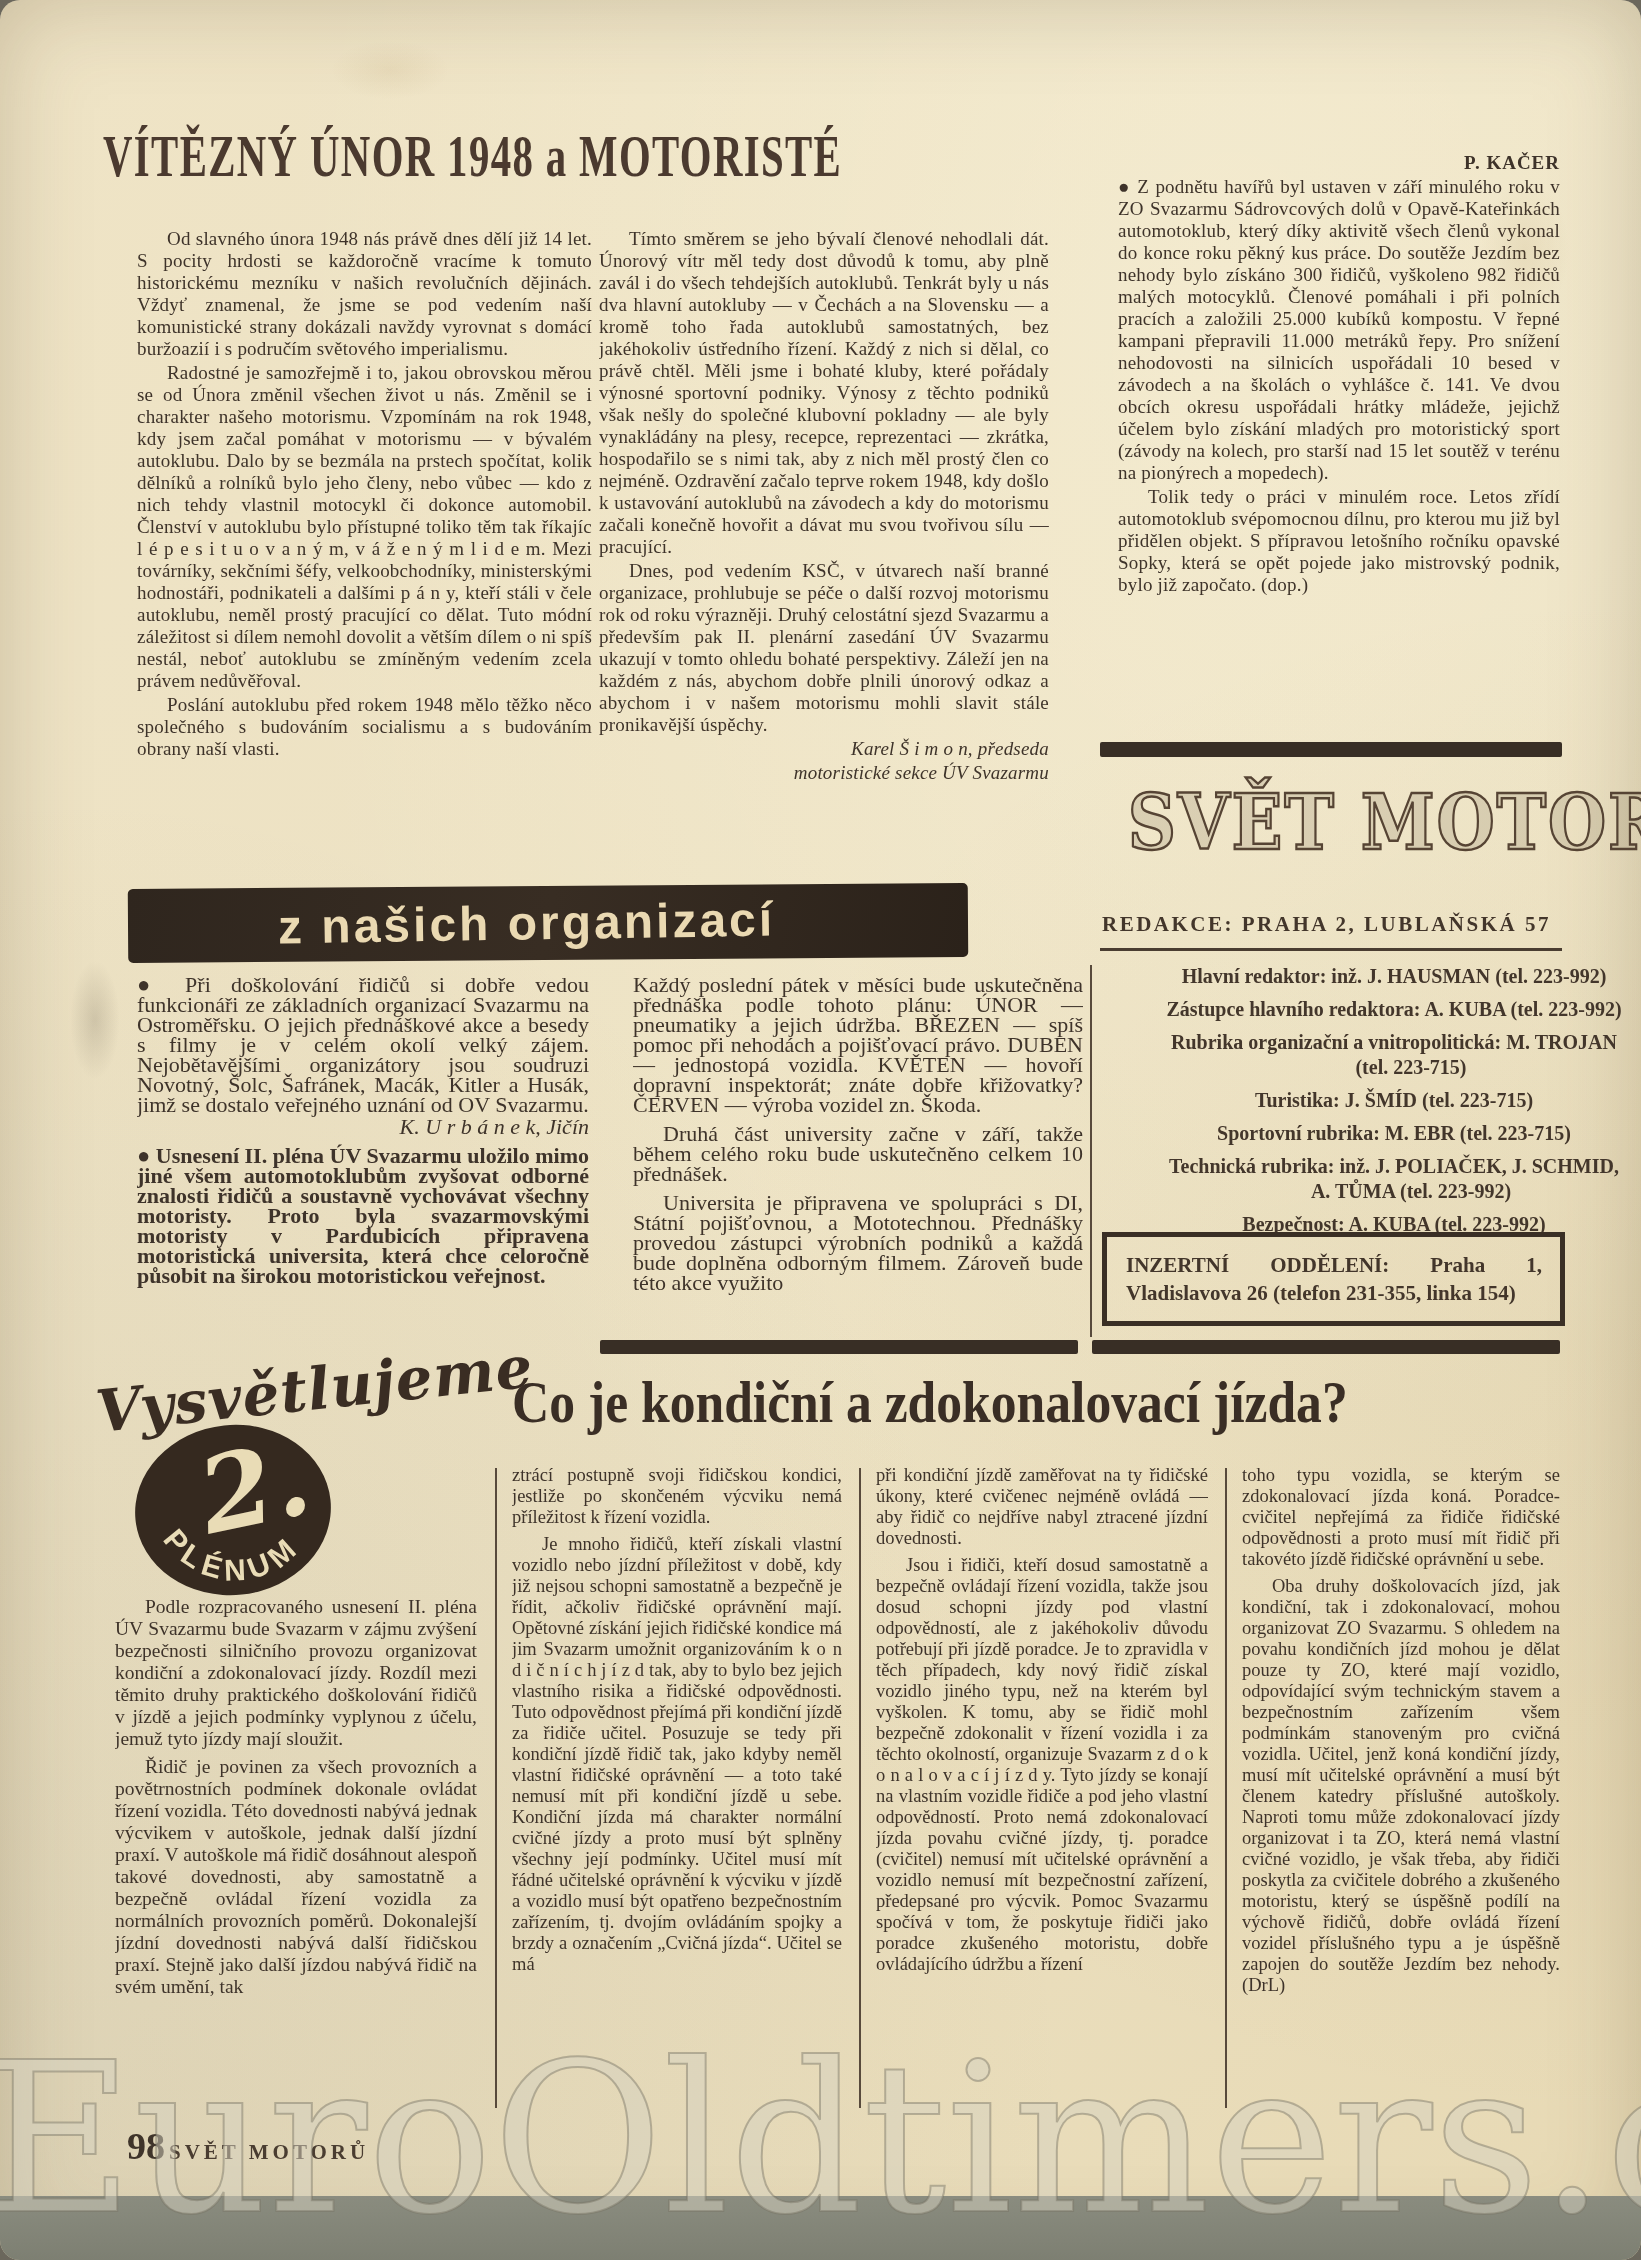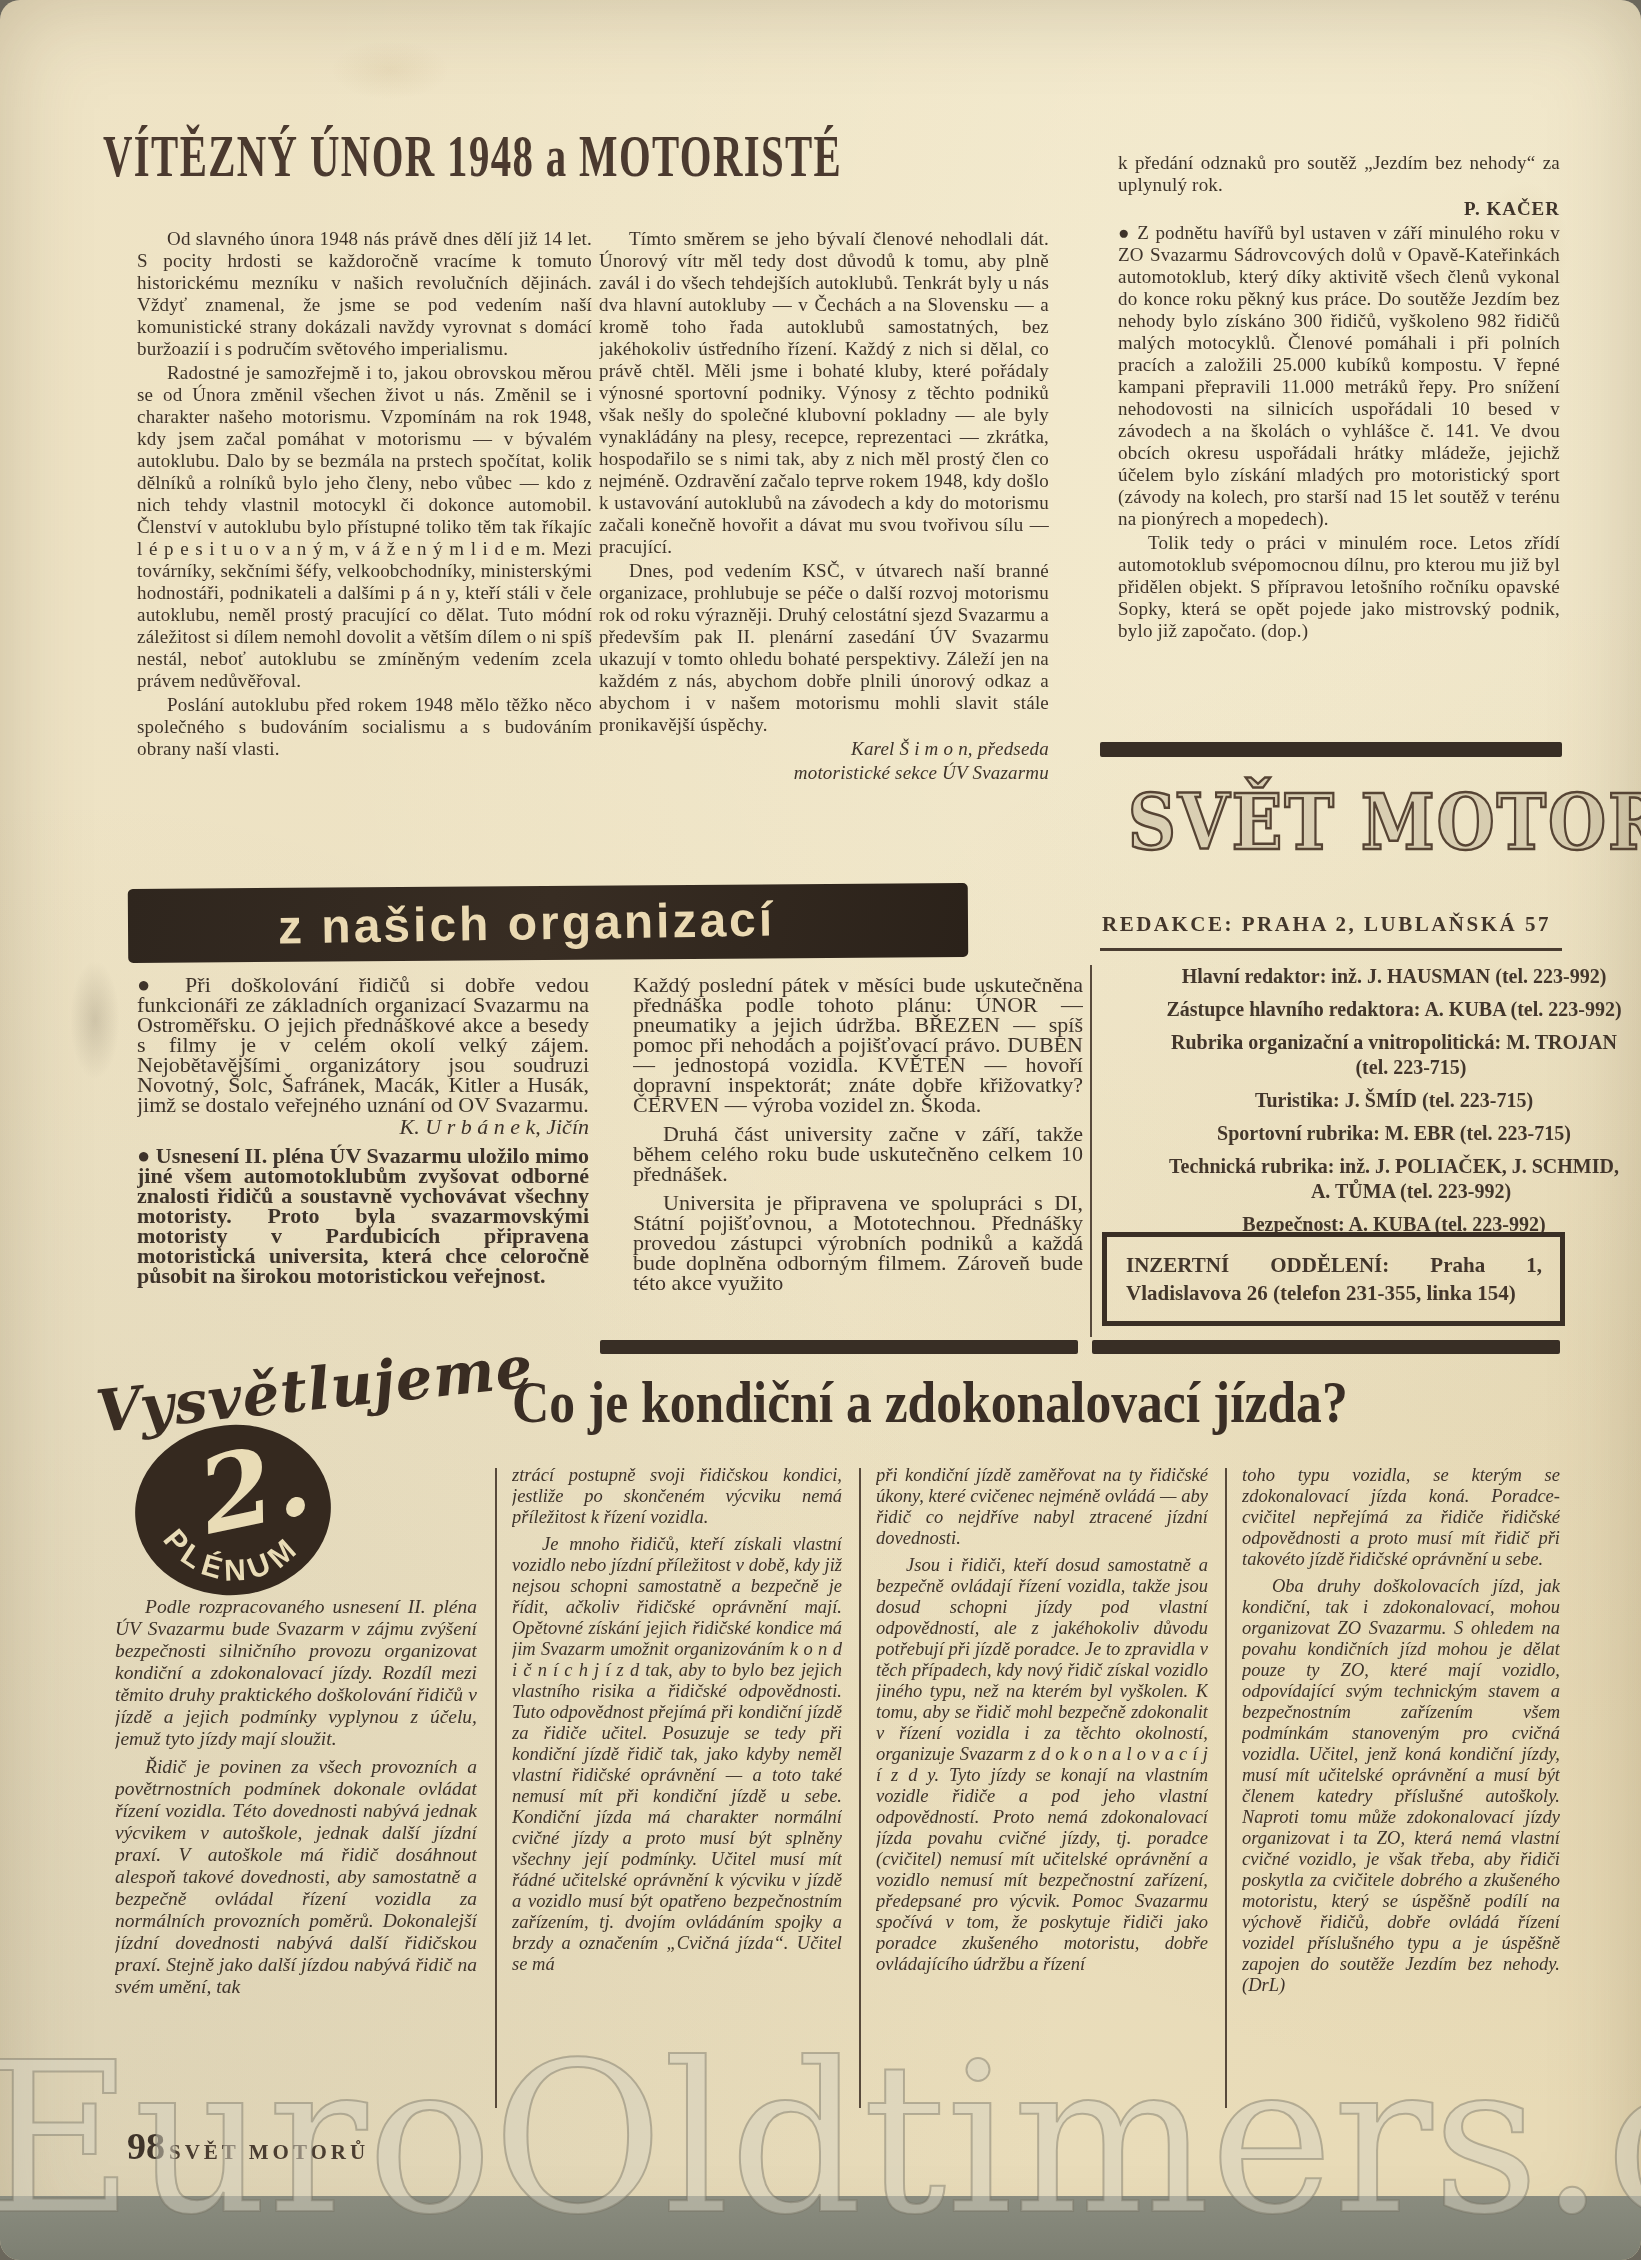--- a/index.html
+++ b/index.html
@@ -13,21 +13,21 @@
     box-shadow:inset 0 0 90px rgba(90,70,40,0.25);
     font-family:"Liberation Serif", serif;color:#3e332a;border-radius:20px;
   }
   .abs{position:absolute;}
   .col{position:absolute;text-align:justify;overflow:hidden;}
   .col p{margin:0 0 2px 0;}
   p.ind{text-indent:30px;}
   .topcol{font-size:19px;line-height:22px;letter-spacing:0.2px;}
   .midcol{font-size:22px;line-height:20px;}
   .midcol p{margin-bottom:9px;}
-  .botcol{font-size:18.5px;line-height:21px;font-style:italic;}
+  .botcol{font-size:18.5px;line-height:21px;}
   .botcol p{margin-bottom:6px;}
   .sig{text-align:right;font-style:italic;margin-top:2px;}
   .sig-bold{text-align:right;font-weight:bold;letter-spacing:1px;}
   .headline1{
     font-family:"Liberation Serif", serif;font-weight:bold;font-size:60px;color:#4b3a2f;
     letter-spacing:2px;transform:scaleX(0.68);transform-origin:left top;white-space:nowrap;
   }
   .headline2{
     font-family:"Liberation Serif", serif;font-weight:bold;font-size:60px;color:#3a2e25;
     letter-spacing:0px;transform:scaleX(0.86);transform-origin:left top;white-space:nowrap;
@@ -89,21 +89,20 @@
   </div>
 
   <div class="col topcol" style="left:599px;top:228px;width:450px;height:655px;">
     <p class="ind">Tímto směrem se jeho bývalí členové nehodlali dát. Únorový vítr měl tedy dost důvodů k tomu, aby plně zavál i do všech tehdejších autoklubů. Tenkrát byly u nás dva hlavní autokluby — v Čechách a na Slovensku — a kromě toho řada autoklubů samostatných, bez jakéhokoliv ústředního řízení. Každý z nich si dělal, co právě chtěl. Měli jsme i bohaté kluby, které pořádaly výnosné sportovní podniky. Výnosy z těchto podniků však nešly do společné klubovní pokladny — ale byly vynakládány na plesy, recepce, reprezentaci — zkrátka, hospodařilo se s nimi tak, aby z nich měl prostý člen co nejméně. Ozdravění začalo teprve rokem 1948, kdy došlo k ustavování autoklubů na závodech a kdy do motorismu začali konečně hovořit a dávat mu svou tvořivou sílu — pracující.</p>
     <p class="ind">Dnes, pod vedením KSČ, v útvarech naší branné organizace, prohlubuje se péče o další rozvoj motorismu rok od roku výrazněji. Druhý celostátní sjezd Svazarmu a především pak II. plenární zasedání ÚV Svazarmu ukazují v tomto ohledu bohaté perspektivy. Záleží jen na každém z nás, abychom dobře plnili únorový odkaz a abychom i v našem motorismu mohli slavit stále pronikavější úspěchy.</p>
     <p class="sig">Karel Š i m o n,  předseda</p>
     <p class="sig">motoristické sekce ÚV Svazarmu</p>
   </div>
 
   <div class="col topcol" style="left:1118px;top:152px;width:442px;height:560px;">
-    <p>k předání odznaků pro soutěž „Jezdím bez nehody“ za uplynulý rok.</p>
     <p class="sig-bold">P. KAČER</p>
     <p>● Z podnětu havířů byl ustaven v září minulého roku v ZO Svazarmu Sádrovcových dolů v Opavě-Kateřinkách automotoklub, který díky aktivitě všech členů vykonal do konce roku pěkný kus práce. Do soutěže Jezdím bez nehody bylo získáno 300 řidičů, vyškoleno 982 řidičů malých motocyklů. Členové pomáhali i při polních pracích a založili 25.000 kubíků kompostu. V řepné kampani přepravili 11.000 metráků řepy. Pro snížení nehodovosti na silnicích uspořádali 10 besed v závodech a na školách o vyhlášce č. 141. Ve dvou obcích okresu uspořádali hrátky mládeže, jejichž účelem bylo získání mladých pro motoristický sport (závody na kolech, pro starší nad 15 let soutěž v terénu na pionýrech a mopedech).</p>
     <p class="ind">Tolik tedy o práci v minulém roce. Letos zřídí automotoklub svépomocnou dílnu, pro kterou mu již byl přidělen objekt. S přípravou letošního ročníku opavské Sopky, která se opět pojede jako mistrovský podnik, bylo již započato.        (dop.)</p>
   </div>
 
   <div class="abs banner" style="left:128px;top:886px;width:840px;height:74px;">
     <span>z našich organizací</span>
   </div>
 
   <div class="col midcol" style="left:137px;top:975px;width:452px;height:360px;">

